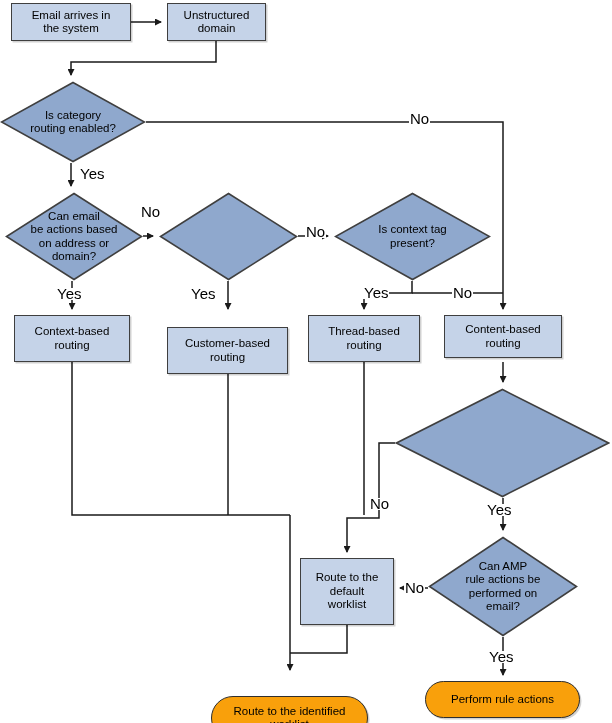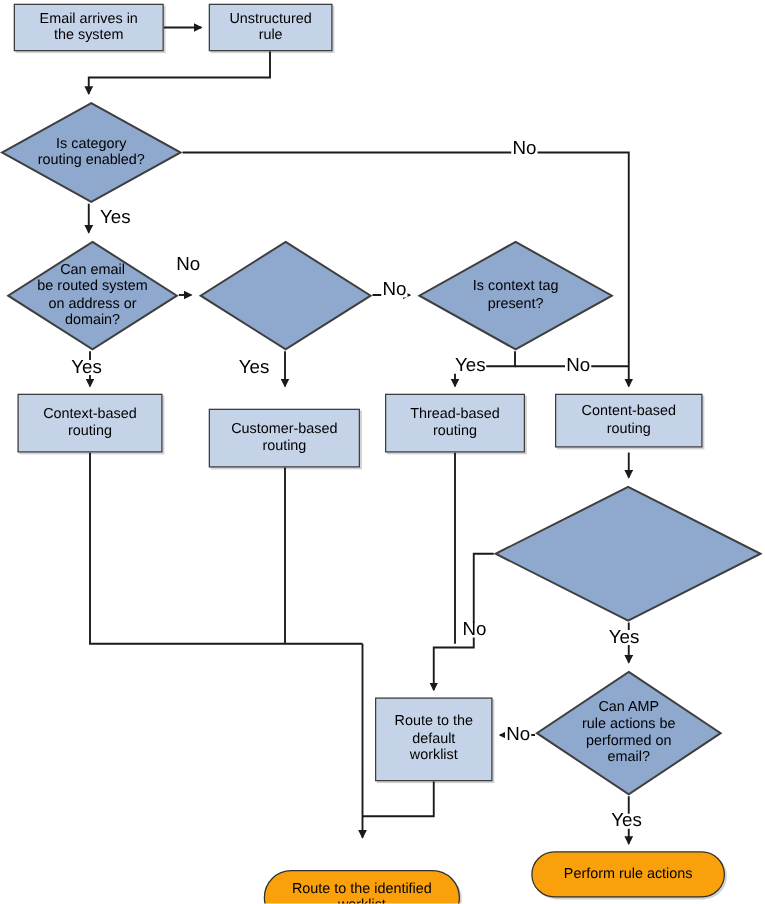--- a/index.html
+++ b/index.html
@@ -139,37 +139,37 @@
     </g>
   </svg>
 
   <div class="node n-process" style="left:11px; top:3px; width:120px; height:38px;">
     <span class="txt">Email arrives in
 the system</span>
   </div>
 
   <div class="node n-process" style="left:167px; top:3px; width:99px; height:38px;">
     <span class="txt">Unstructured
-rule</span>
+domain</span>
   </div>
 
   <div class="node n-decision" style="left:0px; top:81px; width:146px; height:82px;">
     <svg class="diamond-bg" viewBox="0 0 146 82" preserveAspectRatio="none">
       <polygon points="73,1.5 144.5,41 73,80.5 1.5,41" fill="#8fa8cd" stroke="#3f3f3f" stroke-width="1.6"></polygon>
     </svg>
     <span class="txt">Is category
 routing enabled?</span>
   </div>
 
   <div class="node n-decision" style="left:5px; top:192px; width:138px; height:89px;">
     <svg class="diamond-bg" viewBox="0 0 138 89" preserveAspectRatio="none">
       <polygon points="69,1.5 136.5,44.5 69,87.5 1.5,44.5" fill="#8fa8cd" stroke="#3f3f3f" stroke-width="1.6"></polygon>
     </svg>
     <span class="txt">Can email
-be routed system
+be actions based
 on address or
 domain?</span>
   </div>
 
   <div class="node n-decision" style="left:159px; top:192px; width:139px; height:89px;">
     <svg class="diamond-bg" viewBox="0 0 139 89" preserveAspectRatio="none">
       <polygon points="69.5,1.5 137.5,44.5 69.5,87.5 1.5,44.5" fill="#8fa8cd" stroke="#3f3f3f" stroke-width="1.6"></polygon>
     </svg>
   </div>
 

